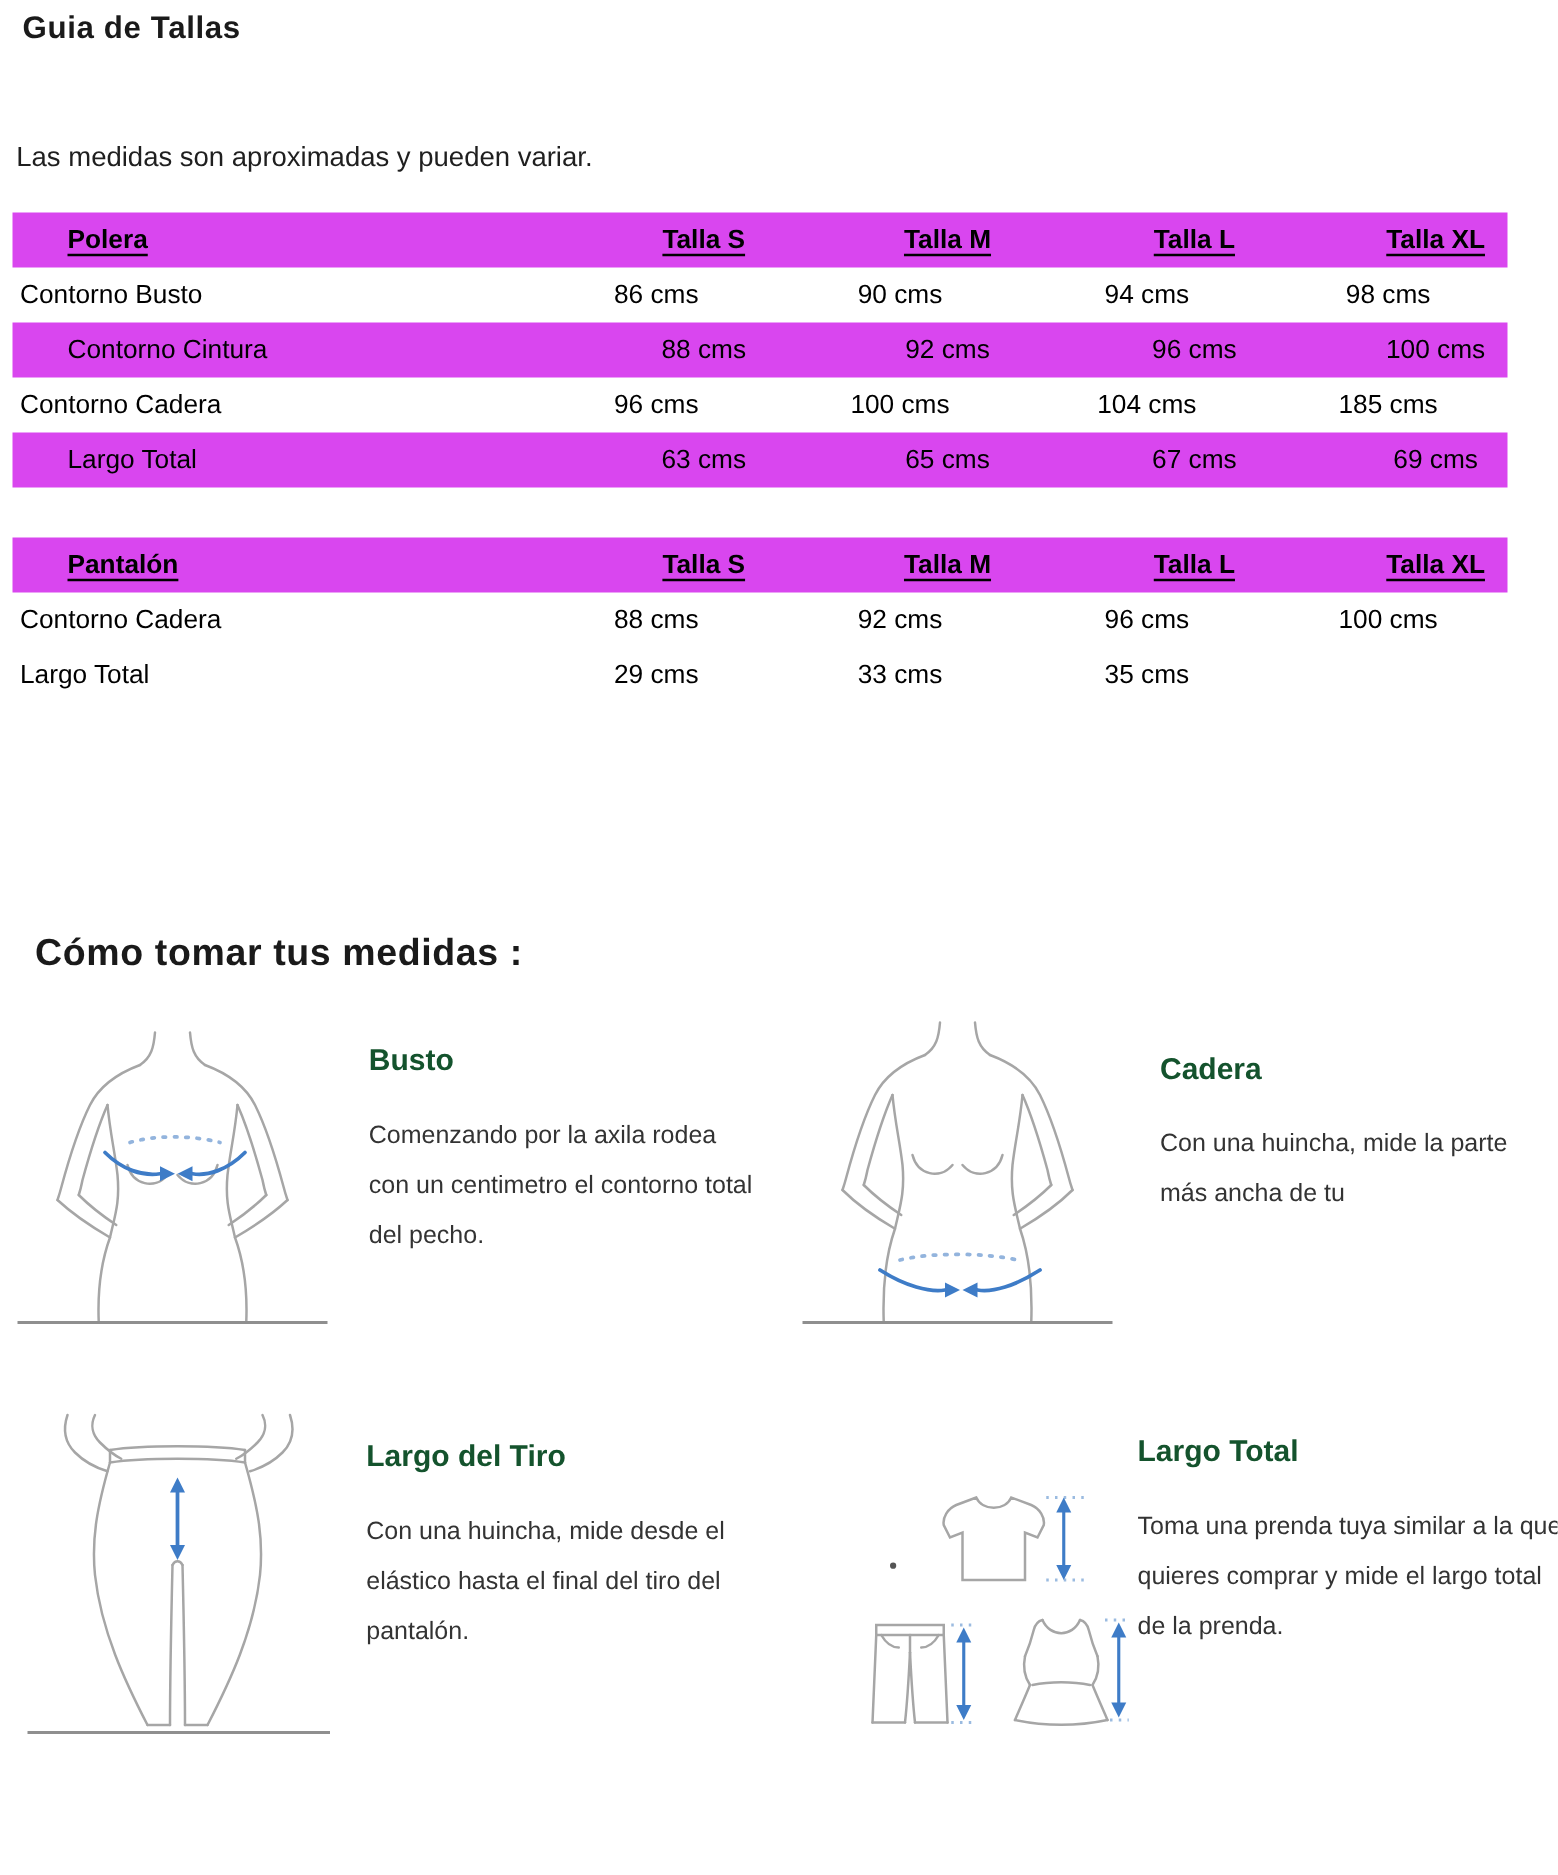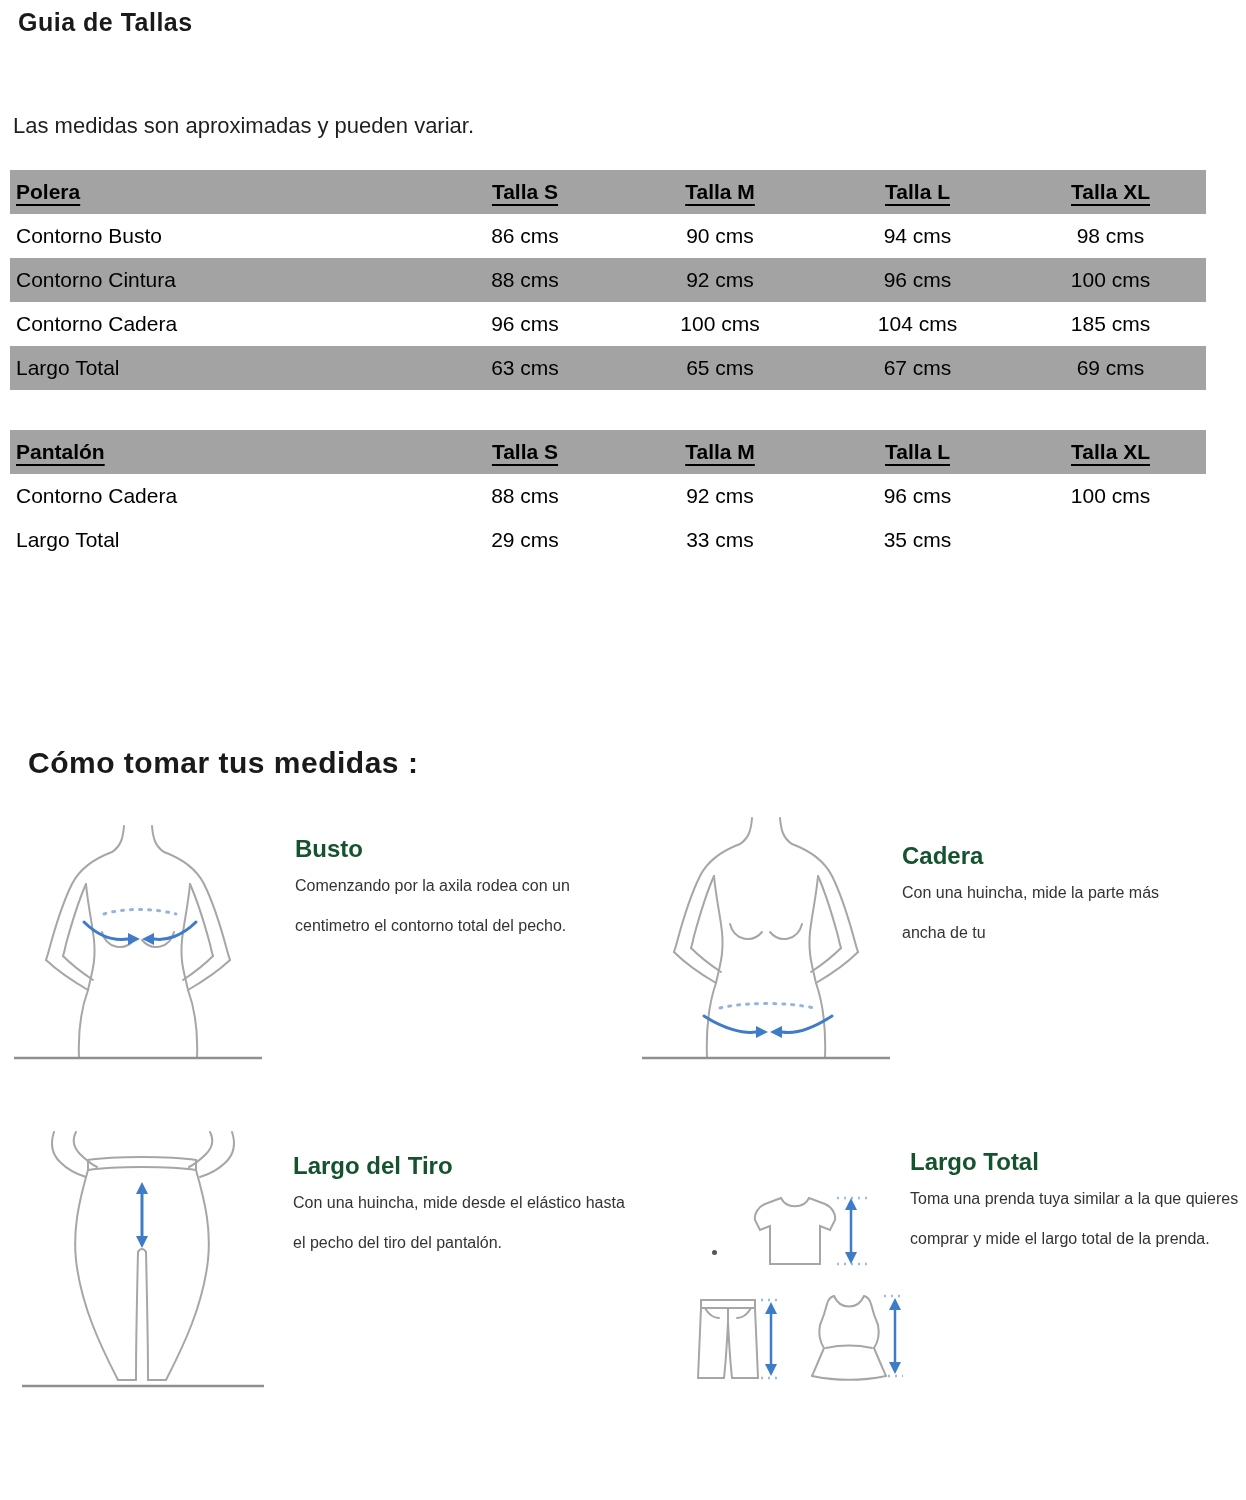--- a/index.html
+++ b/index.html
@@ -14,32 +14,32 @@
   
   .doc-title   { left:18px; top:8px;  font-size:25px; font-weight:bold; color:#1a1a1a; letter-spacing:0.5px; }
   .doc-sub     { left:13px; top:113px; font-size:22px; color:#1f1f1f; }
   .measures-h  { left:28px; top:746px; font-size:30px; font-weight:bold; color:#1a1a1a; letter-spacing:0.5px; }
 
   
   .size-table { left:10px; width:1196px; font-size:21px; }
   .size-table.t1 { top:170px; }
   .size-table.t2 { top:430px; }
   .t-row { display:grid; grid-template-columns:420px 190px 200px 195px 191px; height:44px; line-height:44px; }
-  .t-row.stripe { background:#a3a3a3; }
+  .t-row.stripe { background:#d946ef;padding-left:38px; }
   .t-row > div { white-space:nowrap; }
   .c0 { text-align:left; padding-left:6px; }
   .cv { text-align:center; }
   .t-head div { font-weight:bold; }
   .t-head .hd { text-decoration:underline; text-decoration-thickness:2px; text-underline-offset:5px; }
 
   
   .sec-title { font-size:24px; font-weight:bold; color:#14532d; }
-  .sec-text  { font-size:16px; line-height:40px; color:#333; margin-top:3px; }
+  .sec-text  { font-size:20px; line-height:40px; color:#333; margin-top:25px; }
   .busto-text  { left:295px; top:835px;  width:310px; }
-  .cadera-text { left:902px; top:842px;  width:300px; }
+  .cadera-text { left:928px; top:842px;  width:300px; }
   .tiro-text   { left:293px; top:1152px; width:335px; }
   .ltotal-text { left:910px; top:1148px; width:340px; }
 
   .busto-fig  { left:8px;   top:822px; }
   .cadera-fig { left:636px; top:812px; }
   .tiro-fig   { left:18px;  top:1130px; }
   .tshirt-ic  { left:745px; top:1190px; }
   .pants-ic   { left:693px; top:1294px; }
   .dress-ic   { left:808px; top:1288px; }
   .tiny-dot   { left:712px; top:1250px; width:5px; height:5px; background:#555; border-radius:50%; }
@@ -207,21 +207,21 @@
     </g>
     <line class="ground" x1="4" y1="256" x2="246" y2="256"></line>
     <line class="m-arrow" x1="124" y1="60" x2="124" y2="110" style="stroke-width:3"></line>
     <polygon class="tape-head" points="118,64 124,52 130,64"></polygon>
     <polygon class="tape-head" points="118,106 124,118 130,106"></polygon>
   </svg>
 </div>
 
 <div class="abs tiro-text">
   <div class="sec-title">Largo del Tiro</div>
-  <div class="sec-text">Con una huincha, mide desde el elástico hasta el pecho del tiro del pantalón.</div>
+  <div class="sec-text">Con una huincha, mide desde el elástico hasta el final del tiro del pantalón.</div>
 </div>
 
 <div class="abs tiny-dot"></div>
 
 <div class="abs tshirt-ic">
   <svg width="128" height="92" viewBox="0 0 128 92">
     <path class="fig-stroke" d="M36 8 L20 14 C13 17 9 24 10 30 L15 40 L25 36 L25 74 L75 74 L75 36 L85 40 L90 30 C91 24 87 17 80 14 L64 8 C59 19 41 19 36 8 Z"></path>
     <line class="m-dotted" x1="92" y1="8" x2="124" y2="8"></line>
     <line class="m-dotted" x1="92" y1="74" x2="124" y2="74"></line>
     <line class="m-arrow" x1="106" y1="16" x2="106" y2="66"></line>

